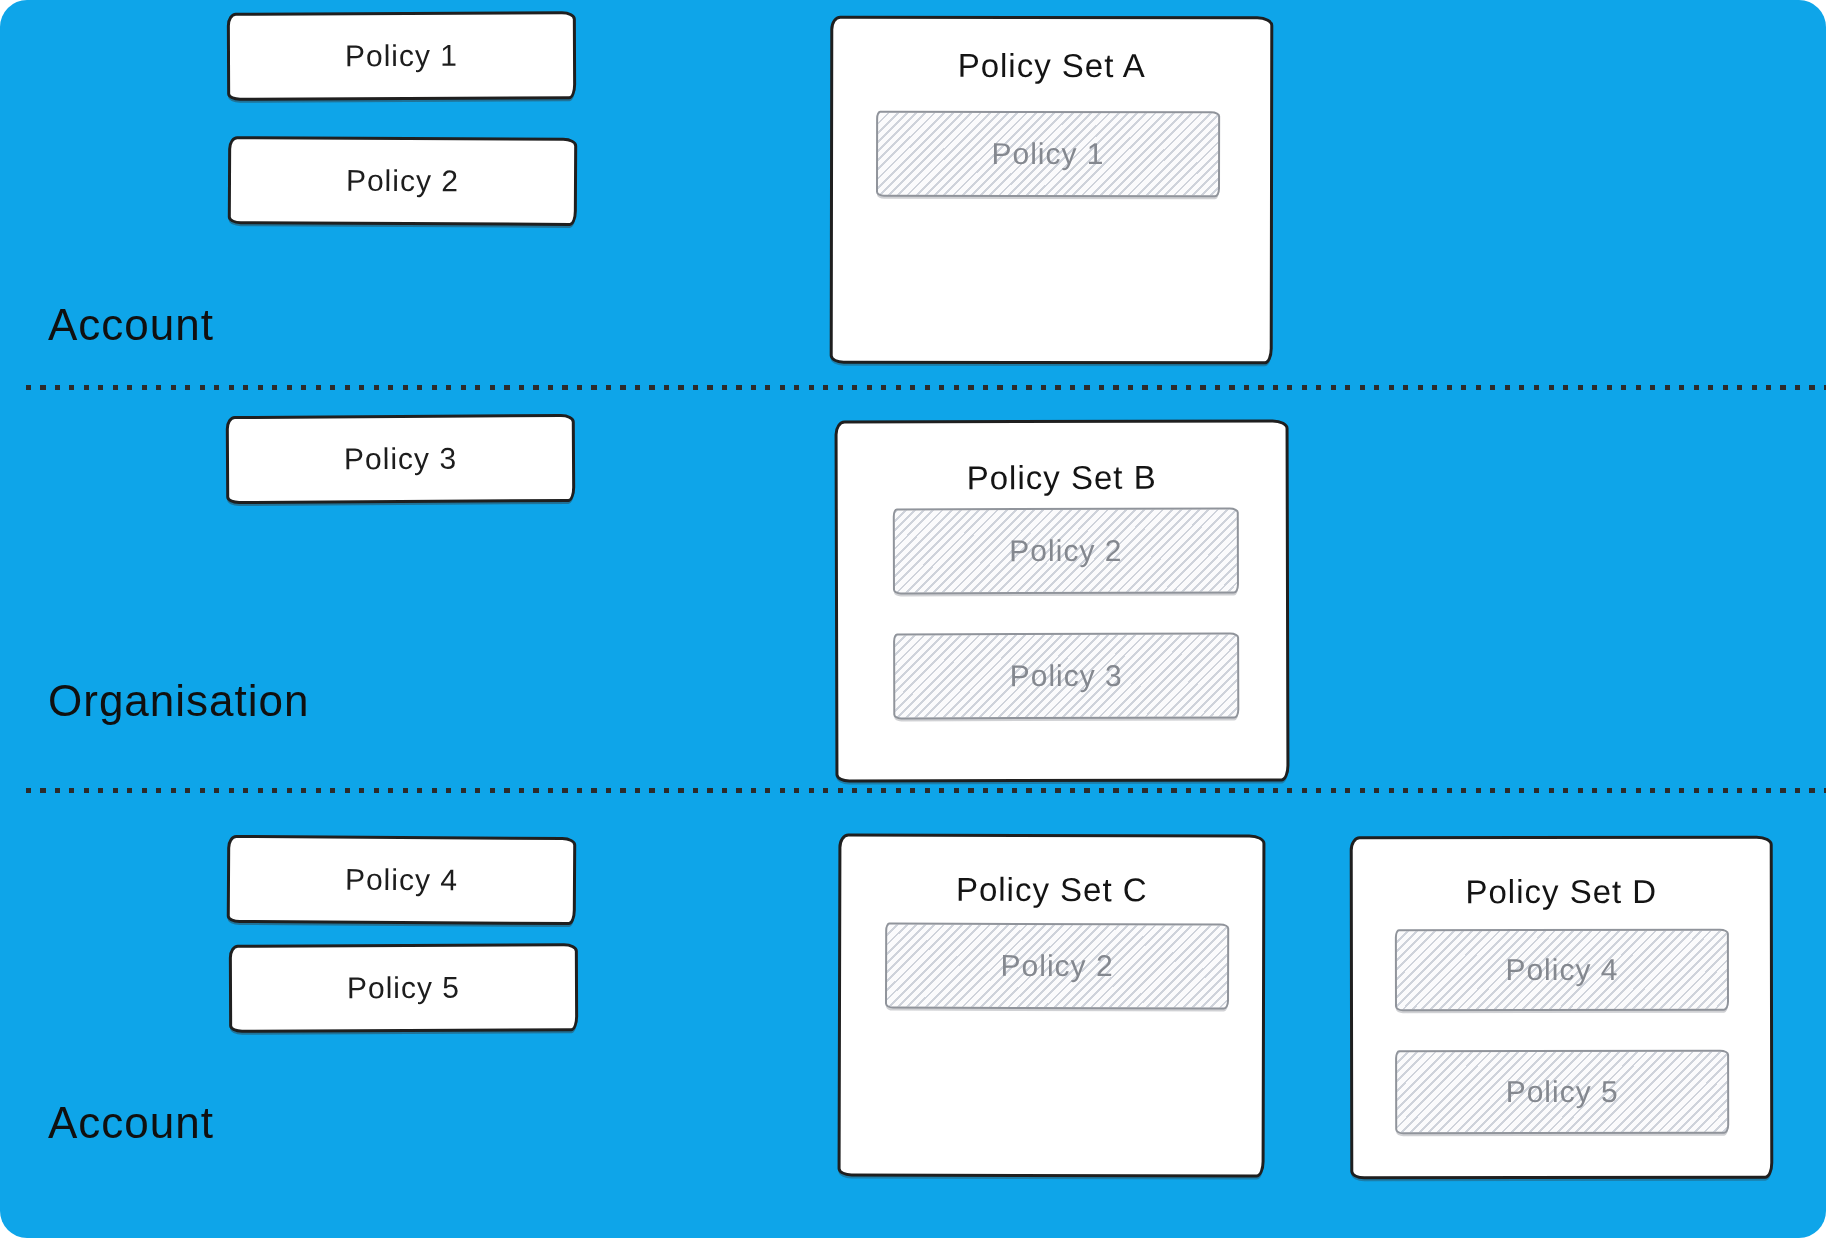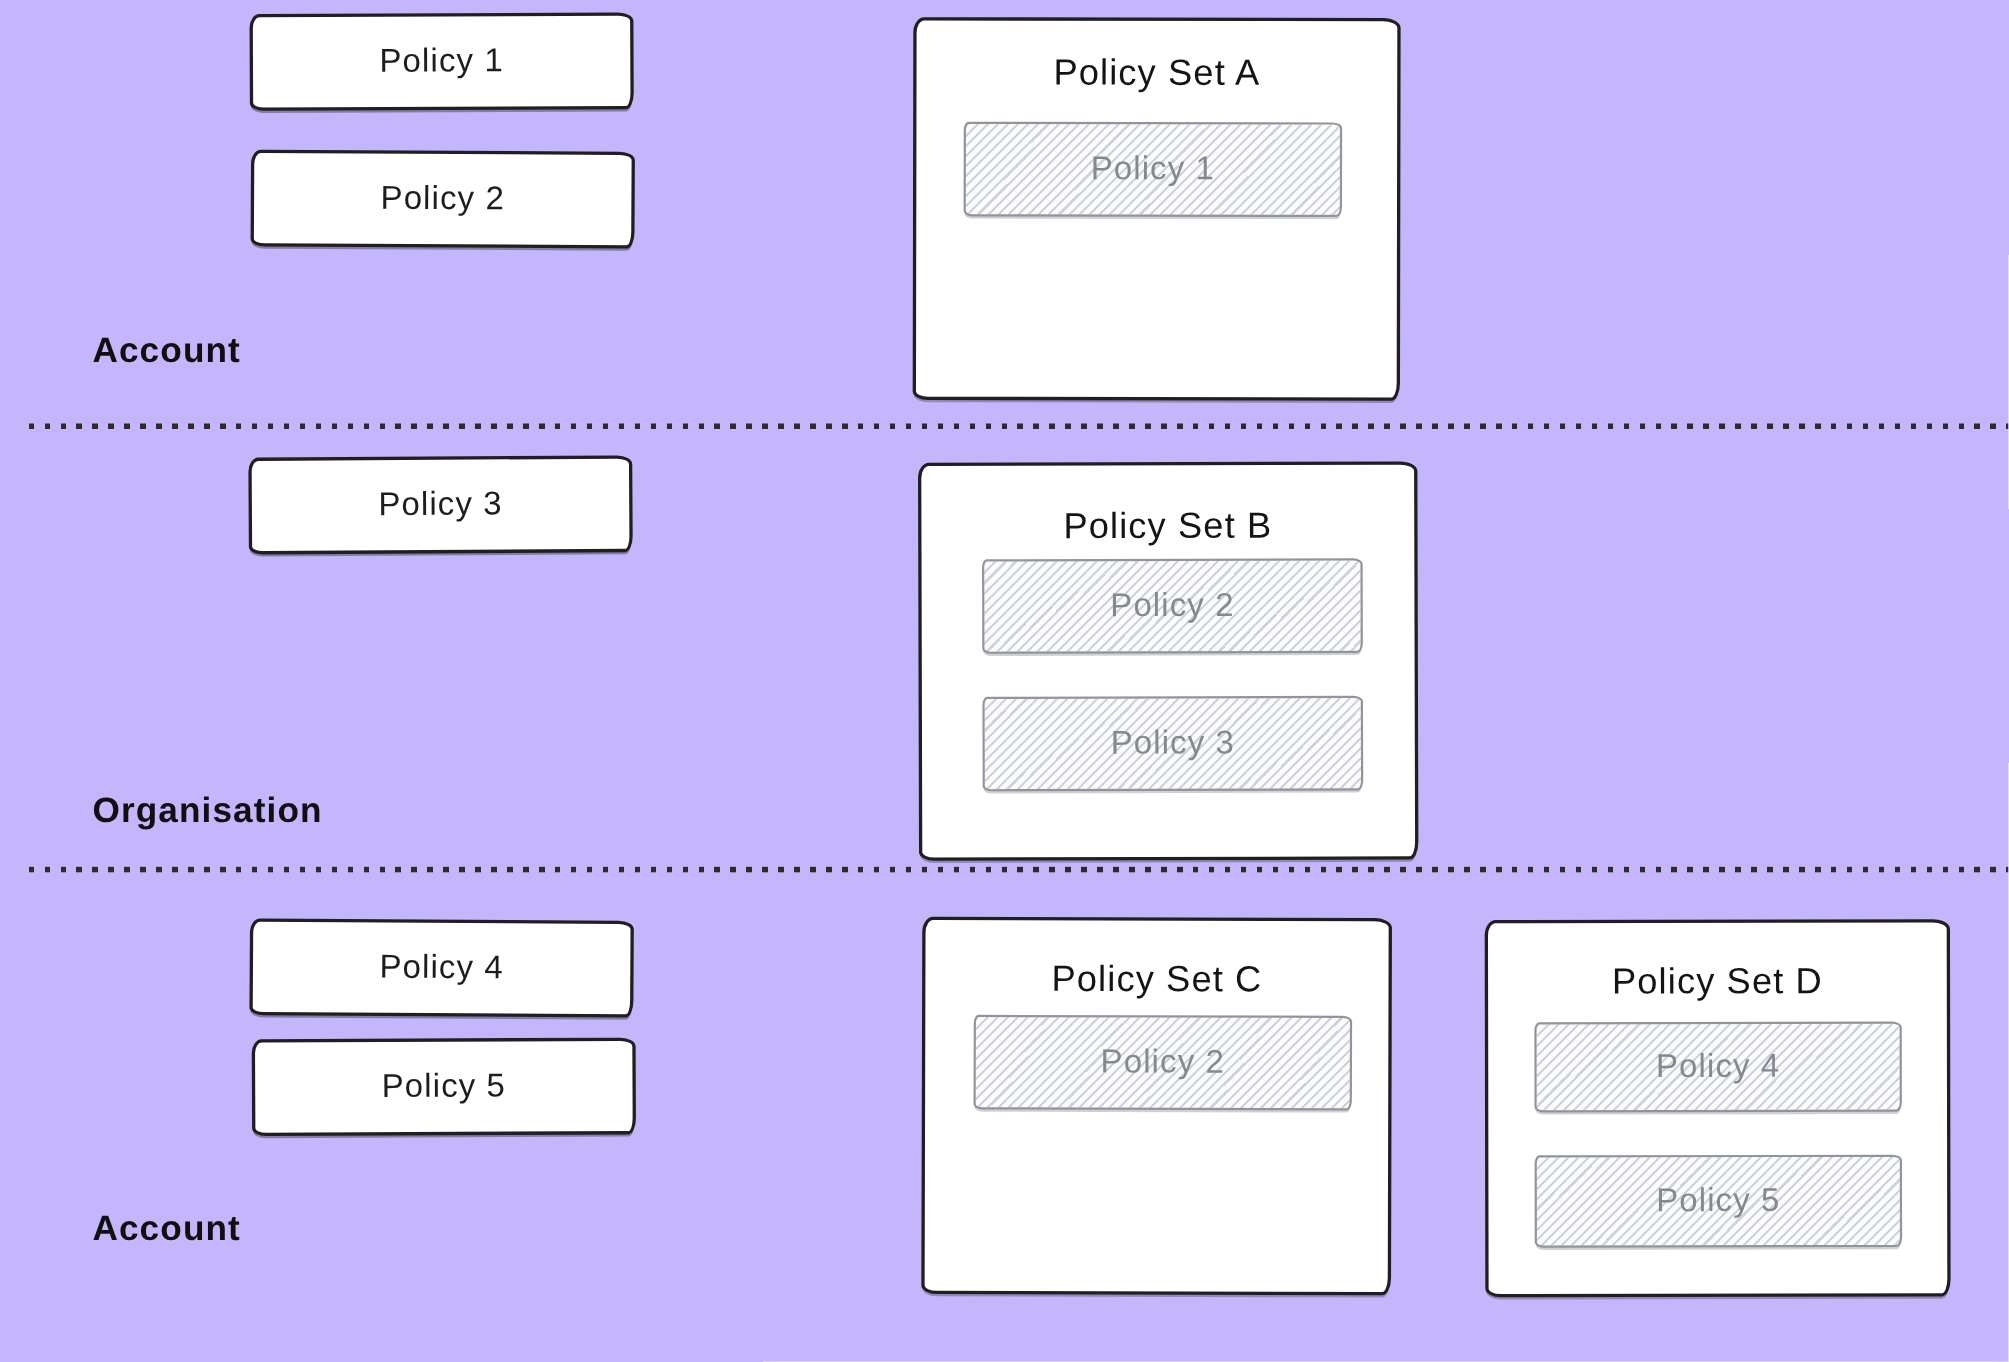--- a/index.html
+++ b/index.html
@@ -1,43 +1,42 @@
 <!DOCTYPE html>
 <html><head>
 <meta charset="utf-8">
 <style>
   html, body { margin:0; padding:0; background:#ffffff; }
   .canvas {
-    position:relative; width:1826px; height:1238px; background:#c4b5fd;
-    font-family:"Liberation Sans","DejaVu Sans",sans-serif; overflow:hidden;
+    position:relative; width:1826px; height:1238px; background:#0ea5e9;
+    font-family:"Liberation Sans","DejaVu Sans",sans-serif; overflow:hidden;border-radius:27px;
   }
 
   
   .pbox {
     position:absolute; width:343px; height:82px;
     border:3px solid #1f1f1f; background:#ffffff;
     border-radius:9px 14px 7px 13px / 13px 8px 15px 7px;
     box-shadow:0 3px 0 -1px rgba(55,55,55,0.45);
     display:flex; align-items:center; justify-content:center;
     font-size:30px; color:#1d1d1d; letter-spacing:1px;
   }
   #p1 { left:227px; top:12px;  transform:rotate(-0.25deg); }
   #p2 { left:228px; top:137px; transform:rotate(0.3deg); }
   #p3 { left:226px; top:415px; transform:rotate(-0.35deg); }
   #p4 { left:227px; top:836px; transform:rotate(0.35deg); }
   #p5 { left:229px; top:944px; transform:rotate(-0.25deg); }
 
   
   .tier-label {
-    position:absolute; font-size:32px; font-weight:700; color:#101010;
+    position:absolute; font-size:44px; font-weight:400; color:#101010;
     letter-spacing:1px;
-    margin-left:36px;
   }
   #lbl-account      { left:48px; top:300px; }
-  #lbl-organisation { left:48px; top:718px; }
+  #lbl-organisation { left:48px; top:676px; }
   #lbl-project      { left:48px; top:1098px; }
 
   
   .dots {
     position:absolute; left:26px; width:1800px; height:5px;
     background-image:repeating-linear-gradient(90deg, #2c2c2c 0 5px, transparent 5px 14.5px);
   }
   #sep1 { top:385px; }
   #sep2 { top:788px; }
 

